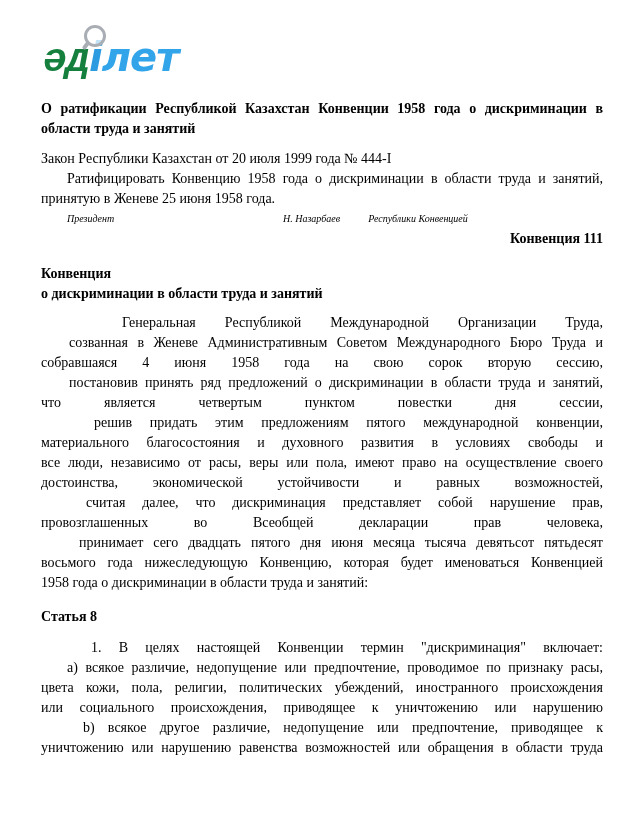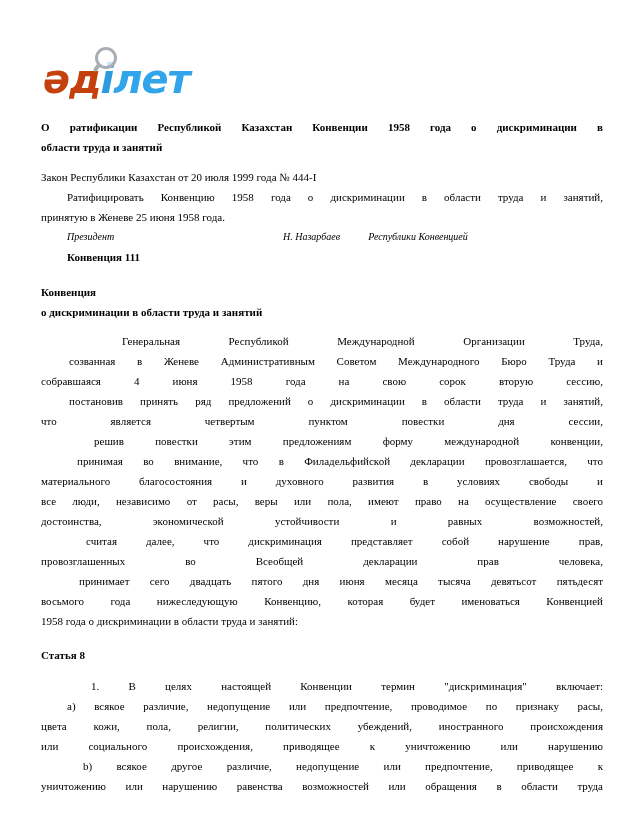--- a/index.html
+++ b/index.html
@@ -35,21 +35,21 @@
     border-radius: 2px;
   }
 
   
   .doc {
     padding: 0 37px 0 41px; 
   }
   .para { margin: 0; }
   .para.bold { font-weight: bold; }
   .line {
-    font-size: 11px; line-height: 20px;
+    font-size: 14px; line-height: 20px;
     white-space: normal;
   }
   .line.stretch {
     text-align: justify;
     text-align-last: justify;
     -moz-text-align-last: justify;
   }
   .sig-row {
     font-style: italic;
     font-size: 10px; line-height: 20px;
@@ -61,23 +61,23 @@
   .sig-2 { display: inline-block; margin-left: 28px; }
   .gap { width: 100%; }
 </style>
 </head>
 <body>
 
 
 
 
 <a class="logo">
-  <span class="logo-part1" style="color: #c2410c;">әд</span>
+  <span class="logo-part1" style="color: #15803d; font-family: Liberation Mono, monospace;">әд</span>
     <span class="logo-i-wrap"><span class="glass-ring"></span><span class="logo-i" style="color: rgb(45, 155, 224);">і</span></span>
-    <span class="logo-part2" style="color: rgb(49, 164, 234); margin-top: 22px;">лет</span>
+    <span class="logo-part2" style="color: rgb(49, 164, 234);">лет</span>
 </a>
 
 <main class="doc">
     <div class="para bold">
       <div class="line stretch">О ратификации Республикой Казахстан Конвенции 1958 года о дискриминации в</div>
       <div class="line">области труда и занятий</div>
     </div>
     <div class="gap" style="height: 10px;"></div>
     <div class="para">
       <div class="line">Закон Республики Казахстан от 20 июля 1999 года № 444-I</div>
@@ -85,36 +85,35 @@
     <div class="para">
       <div class="line stretch" style="padding-left: 26px;">Ратифицировать Конвенцию 1958 года о дискриминации в области труда и занятий,</div>
       <div class="line">принятую в Женеве 25 июня 1958 года.</div>
     </div>
     <div class="sig-row">
       <span class="sig-0">Президент</span>
       <span class="sig-1">Н. Назарбаев</span>
       <span class="sig-2">Республики Конвенцией</span>
     </div>
     <div class="para bold">
-      <div class="line" style="padding-left: 26px;">Конвенция 111</div>
+      <div class="line" style="padding-left: 26px; text-align: right;">Конвенция 111</div>
     </div>
     <div class="gap" style="height: 15px;"></div>
     <div class="para bold">
       <div class="line">Конвенция</div>
       <div class="line">о дискриминации в области труда и занятий</div>
     </div>
     <div class="gap" style="height: 9px;"></div>
     <div class="para">
       <div class="line stretch" style="padding-left: 81px;">Генеральная Республикой Международной Организации Труда,</div>
       <div class="line stretch" style="padding-left: 28px;">созванная в Женеве Административным Советом Международного Бюро Труда и</div>
       <div class="line stretch">собравшаяся 4 июня 1958 года на свою сорок вторую сессию,</div>
       <div class="line stretch" style="padding-left: 28px;">постановив принять ряд предложений о дискриминации в области труда и занятий,</div>
       <div class="line stretch">что является четвертым пунктом повестки дня сессии,</div>
-      <div class="line stretch" style="padding-left: 53px;">решив повестки этим предложениям форму международной конвенции,</div>
-      <div class="line stretch" style="padding-left: 36px;">принимая во внимание, что в Филадельфийской декларации провозглашается, что</div>
+      <div class="line stretch" style="padding-left: 53px;">решив придать этим предложениям пятого международной конвенции,</div>
       <div class="line stretch">материального благосостояния и духовного развития в условиях свободы и</div>
       <div class="line stretch">все люди, независимо от расы, веры или пола, имеют право на осуществление своего</div>
       <div class="line stretch">достоинства, экономической устойчивости и равных возможностей,</div>
       <div class="line stretch" style="padding-left: 45px;">считая далее, что дискриминация представляет собой нарушение прав,</div>
       <div class="line stretch">провозглашенных во Всеобщей декларации прав человека,</div>
       <div class="line stretch" style="padding-left: 38px;">принимает сего двадцать пятого дня июня месяца тысяча девятьсот пятьдесят</div>
       <div class="line stretch">восьмого года нижеследующую Конвенцию, которая будет именоваться Конвенцией</div>
       <div class="line">1958 года о дискриминации в области труда и занятий:</div>
     </div>
     <div class="gap" style="height: 14px;"></div>

